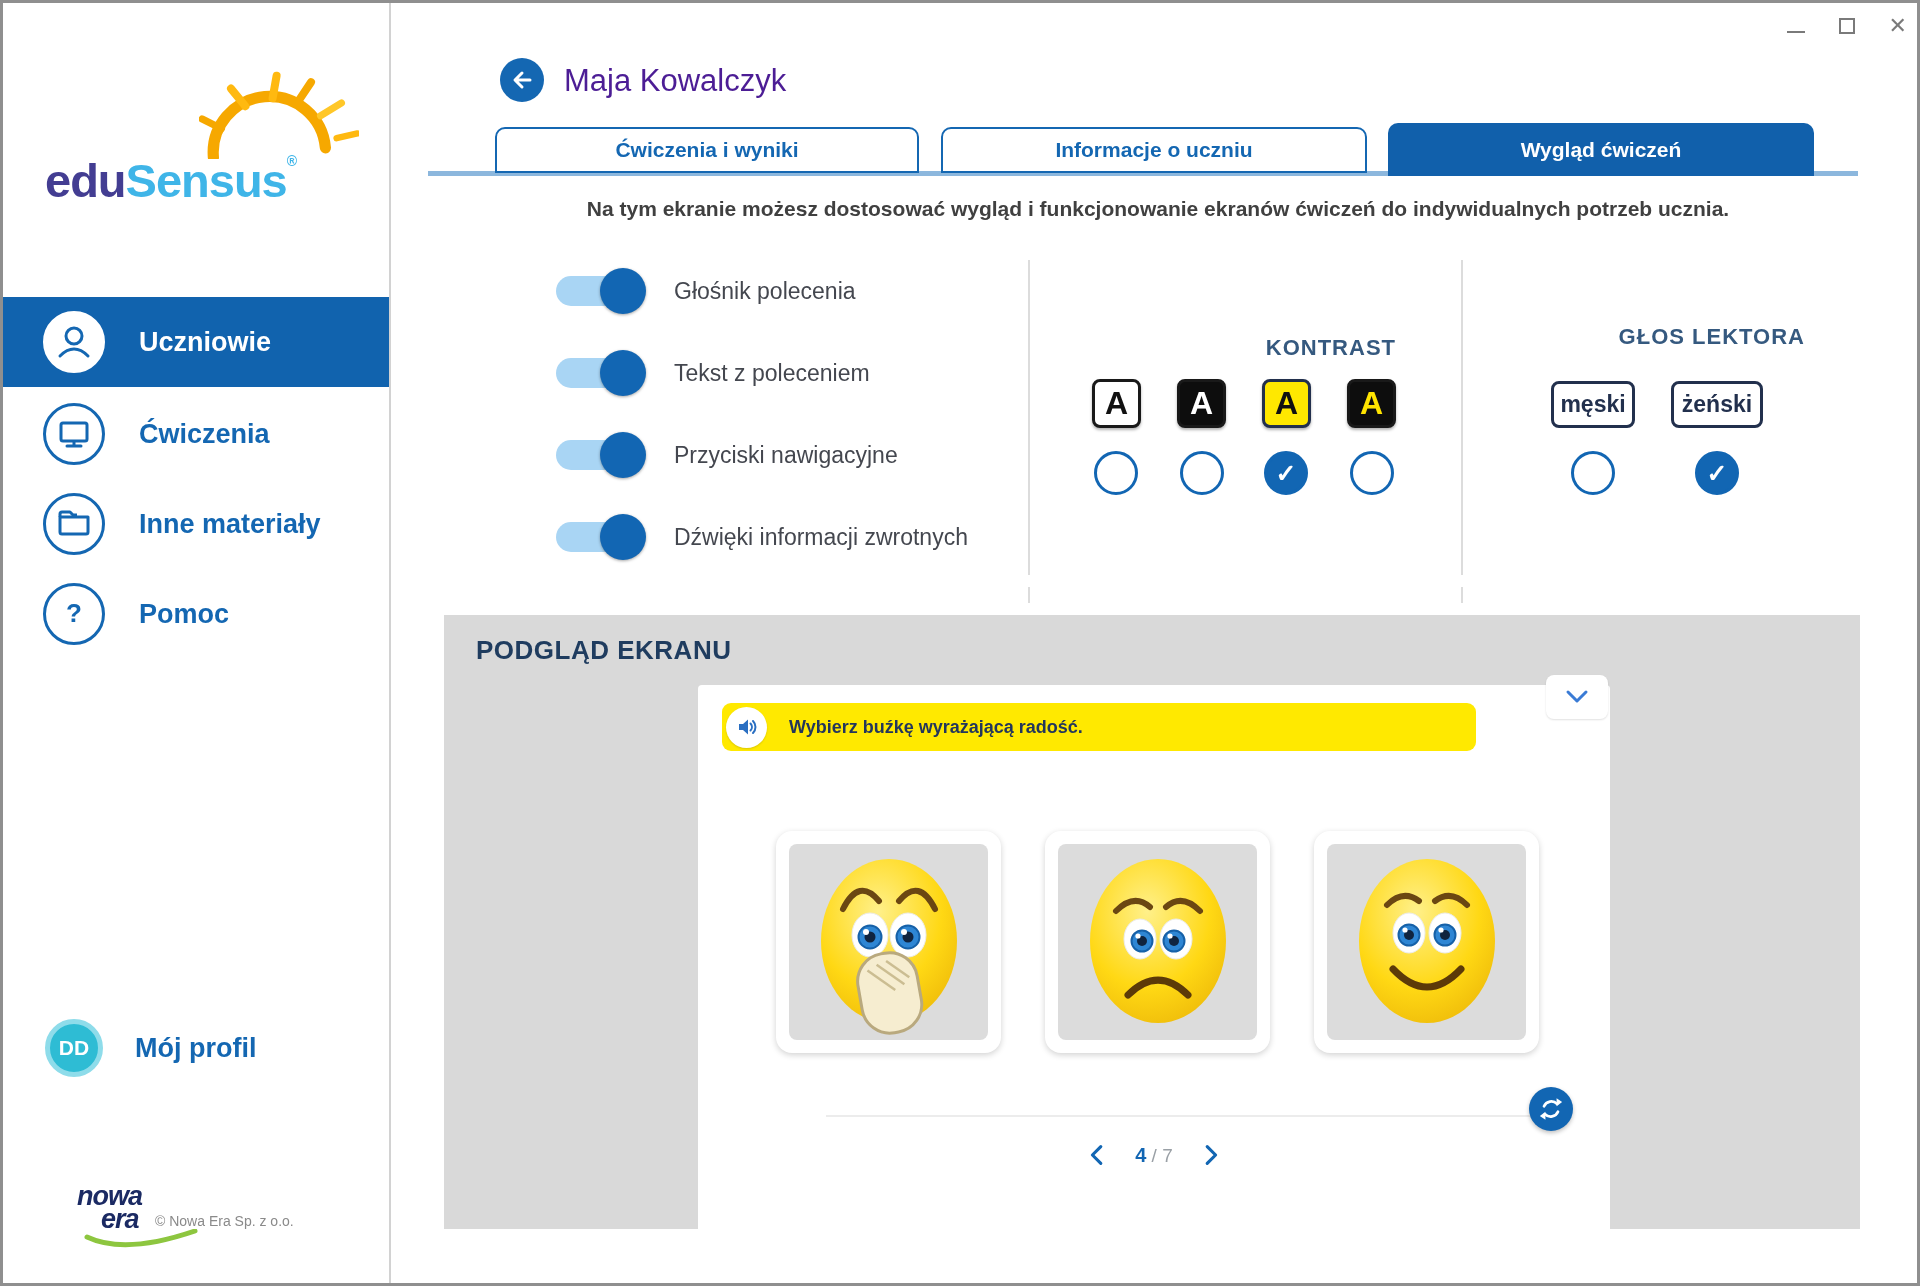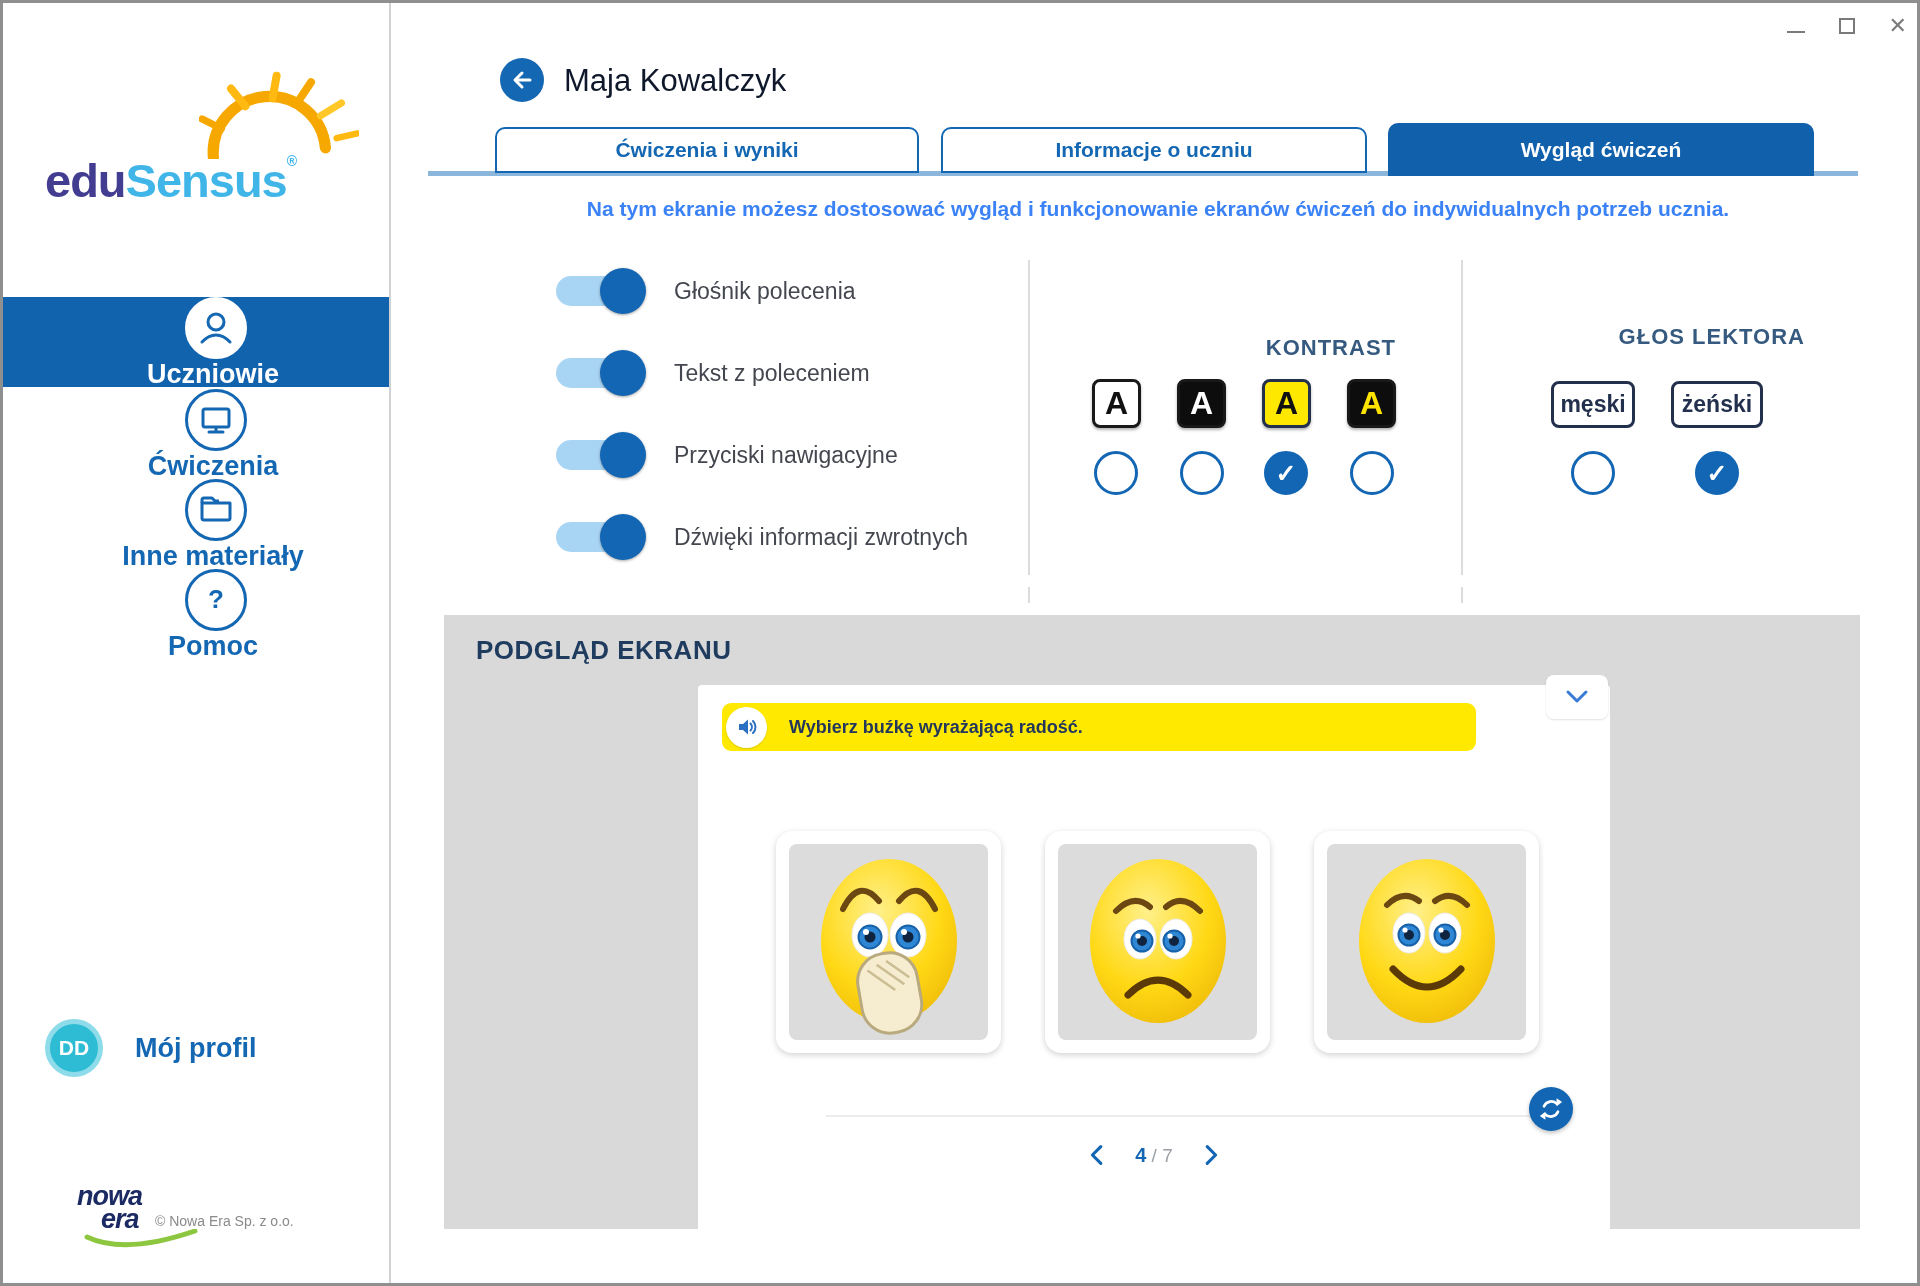--- a/index.html
+++ b/index.html
@@ -16,21 +16,21 @@
 
   
   .sidebar { position:absolute; left:0; top:0; width:388px; height:100%; background:#fff;
              border-right:2px solid #d2d2d2; }
   .logo { position:absolute; left:42px; top:150px; font-size:47px; font-weight:bold; letter-spacing:-1px; }
   .logo .edu { color:#433d92; }
   .logo .sensus { color:#3fb5e8; }
   .logo .reg { color:#3fb5e8; font-size:14px; vertical-align:top; }
   .sun { position:absolute; left:196px; top:68px; }
 
-  .nav-item { position:absolute; left:0; width:100%; height:90px; display:flex; align-items:center;flex-direction:column; }
+  .nav-item { position:absolute; left:0; width:100%; height:90px; display:flex; align-items:center; }
   .nav-item .icirc { width:62px; height:62px; border-radius:50%; border:3px solid #1467b2;
                      margin-left:40px; display:flex; align-items:center; justify-content:center; flex:0 0 auto; background:#fff; }
   .nav-item .nlabel { margin-left:34px; font-size:27px; font-weight:bold; color:#1467b2; }
   .nav-item.active { background:#1163ae; }
   .nav-item.active .icirc { background:#fff; border-color:#fff; }
   .nav-item.active .nlabel { color:#fff; }
 
   .profile { position:absolute; left:0; top:1000px; width:100%; height:90px; display:flex; align-items:center; }
   .avatar { width:58px; height:58px; border-radius:50%; background:#2ebcd4; border:5px solid #8edcea;
             margin-left:42px; display:flex; align-items:center; justify-content:center;
@@ -39,30 +39,30 @@
 
   .brand { position:absolute; left:74px; top:1182px; }
   .brand .bt { font-style:italic; font-weight:bold; color:#1b2a63; font-size:27px; line-height:23px; letter-spacing:-1px; }
   .brand .bt2 { margin-left:24px; }
   .brand svg { position:absolute; left:6px; top:44px; }
   .copyright { position:absolute; left:152px; top:1210px; font-size:14px; color:#8a8a8a; }
 
   
   .back-btn { position:absolute; left:497px; top:55px; width:44px; height:44px; border-radius:50%;
               background:#1467b2; display:flex; align-items:center; justify-content:center; }
-  .page-title { position:absolute; left:561px; top:60px; font-size:31px; color:#0f172a; }
+  .page-title { position:absolute; left:561px; top:60px; font-size:31px; color:#4c1d95; }
 
   .tabbar-underline { position:absolute; left:425px; top:168px; width:1430px; height:5px; background:#8cb7dd; }
   .tab { position:absolute; top:124px; height:46px; display:flex; align-items:center; justify-content:center;
          font-size:21px; font-weight:bold; color:#1467b2; background:#fff;
          border:2px solid #1467b2; border-radius:10px 10px 0 0; }
   .tab.active { top:120px; height:53px; background:#1160ab; color:#fff; border:none; }
 
   .page-desc { position:absolute; left:430px; top:194px; width:1450px; text-align:center;
-               font-size:21px; font-weight:bold; color:#3b82f6; }
+               font-size:21px; font-weight:bold; color:#404040; }
 
   
   .toggle-row { position:absolute; left:553px; height:46px; display:flex; align-items:center; }
   .toggle { position:relative; width:84px; height:30px; border-radius:15px; background:#a9d5f4; flex:0 0 auto; }
   .toggle .knob { position:absolute; right:-6px; top:-8px; width:46px; height:46px; border-radius:50%;
                   background:#1266b3; box-shadow:0 1px 3px rgba(0,0,0,.35); }
   .toggle-row .tlabel { margin-left:34px; font-size:23px; color:#44474f; }
 
   .vdivider { position:absolute; width:2px; background:#dcdcdc; }
 

